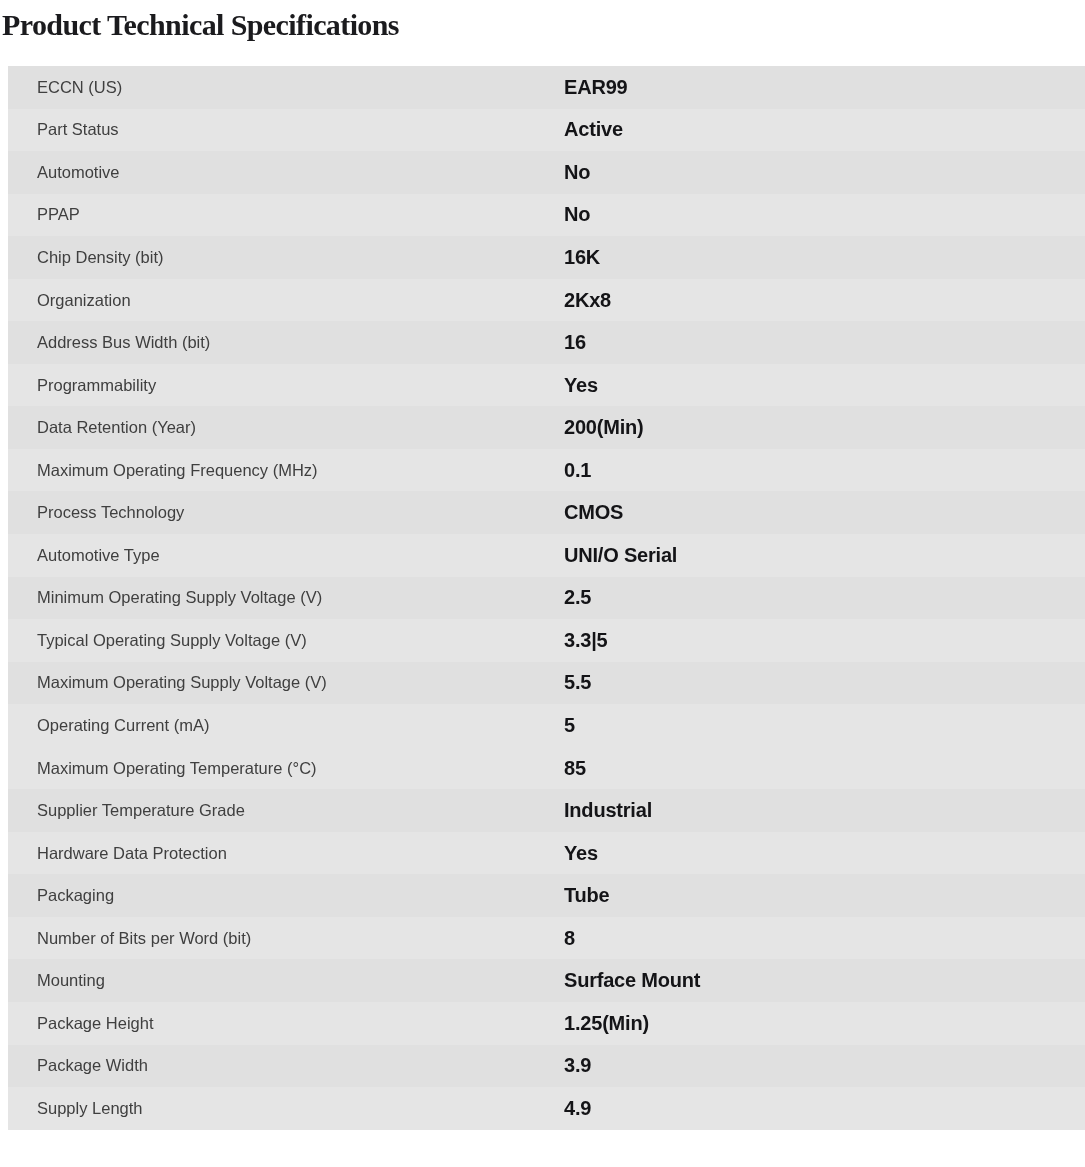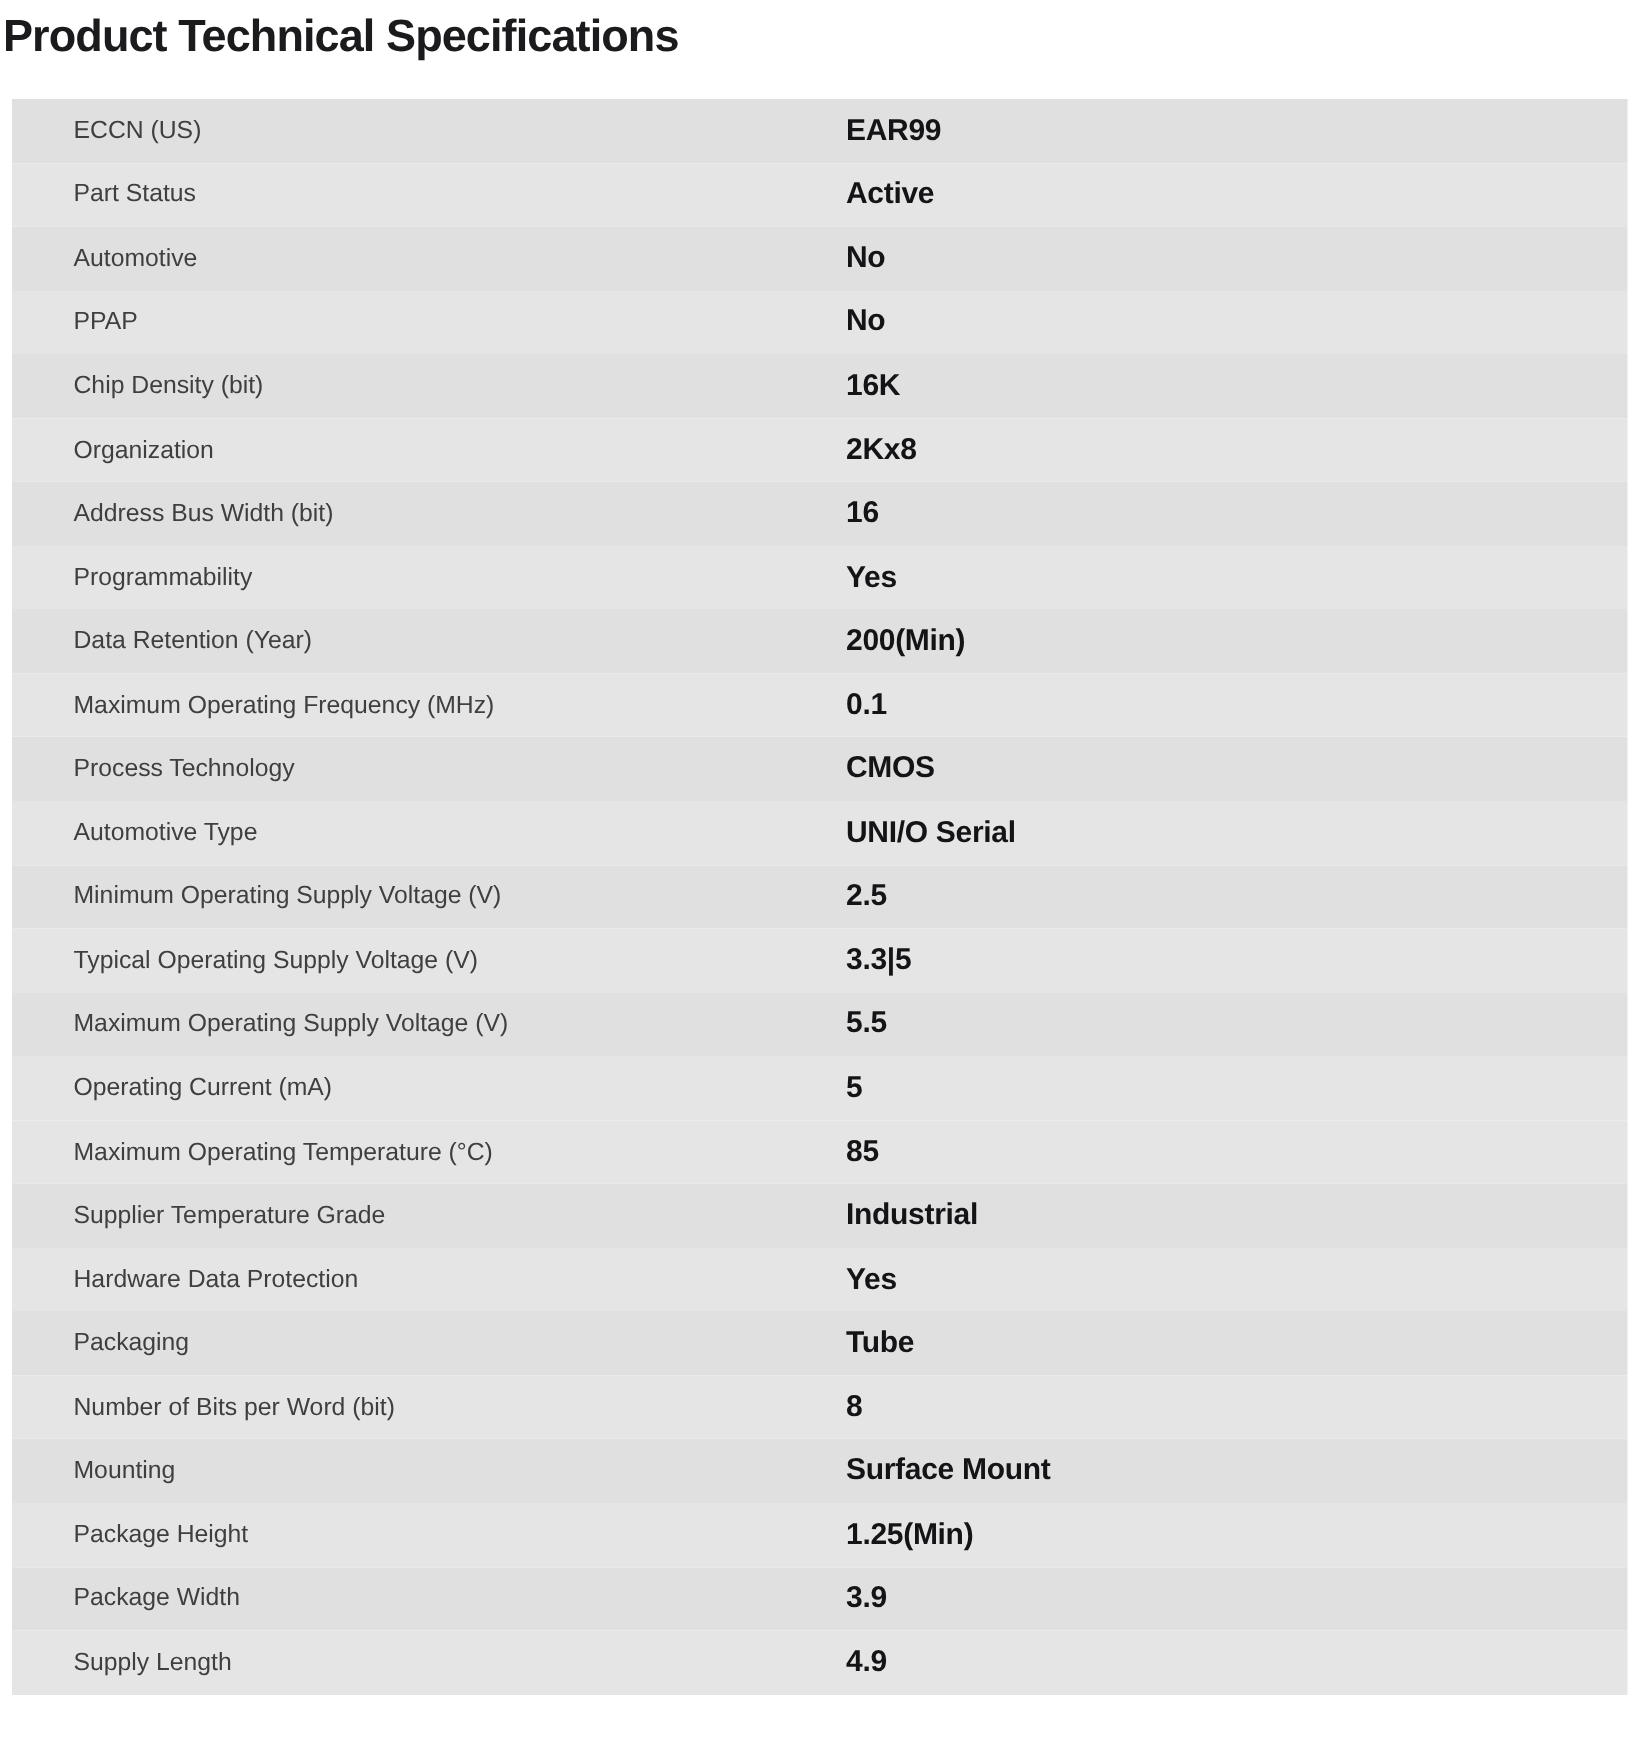--- a/index.html
+++ b/index.html
@@ -17,41 +17,42 @@
   .page-title {
     position: absolute;
     top: 6px;
     left: 2px;
     margin: 0;
     font-size: 30px;
     line-height: 38px;
     font-weight: 700;
     letter-spacing: -0.6px;
     color: #1b1b1e;
+    font-family: Liberation Serif, serif;
   }
   .spec-table {
     position: absolute;
     top: 66px;
     left: 0;
     right: 0;
   }
   .spec-row {
     height: 42.56px;
     margin-left: 8px;
     display: flex;
     align-items: center;
     background: #e5e5e5;
   }
   .spec-row.even {
     background: #e0e0e0;
   }
   .spec-label {
     box-sizing: border-box;
     width: 556px;
-    padding-left: 41px;
+    padding-left: 29px;
     flex: 0 0 556px;
     font-size: 16.5px;
     font-weight: 400;
     color: #3f3f3f;
     white-space: nowrap;
     overflow: hidden;
   }
   .spec-value {
     font-size: 20px;
     font-weight: 700;

